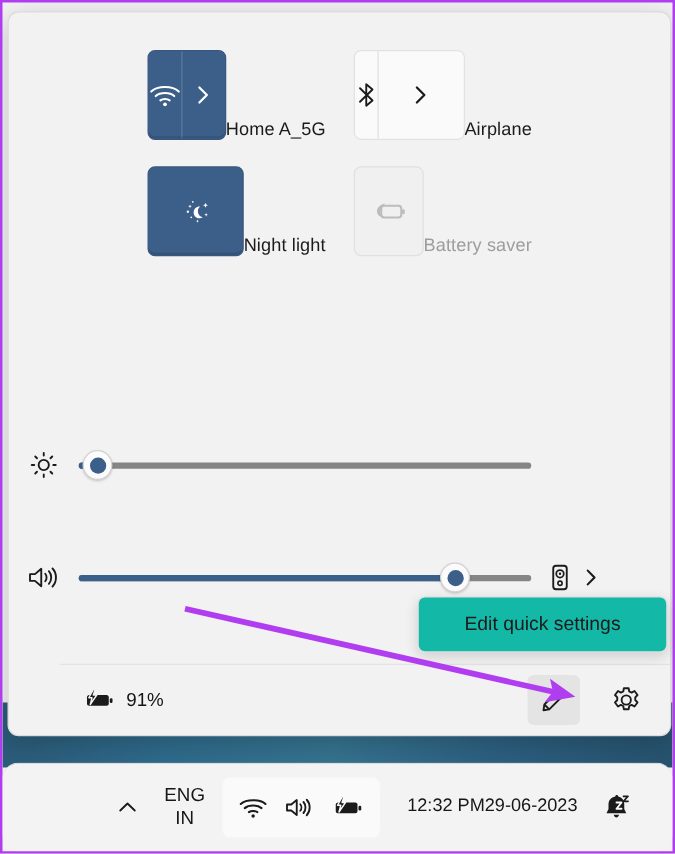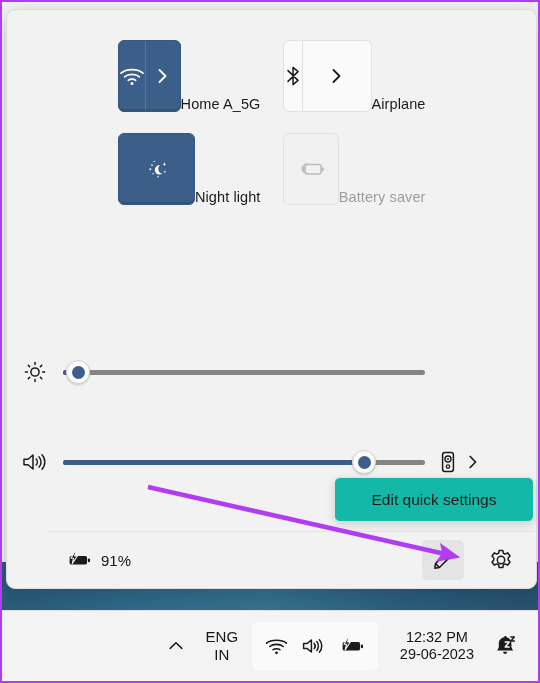--- a/index.html
+++ b/index.html
@@ -262,22 +262,23 @@
   
   #taskbar {
     position: absolute;
     left: 0; right: 0; bottom: 0;
     height: 71px;
     background: #f3f3f3;
     border-top: 1px solid #dfdfdf;
     display: flex;
     align-items: center;
     justify-content: flex-end;
-    padding-right: 12px;
+    padding-right: 24px;
     box-sizing: border-box;
+    border-radius: 13px;
   }
   .tb-item {
     display: flex;
     align-items: center;
     justify-content: center;
     height: 48px;
     border-radius: 5px;
   }
   #tb-chevron { width: 40px; }
   #tb-language {
@@ -289,21 +290,21 @@
     gap: 0;
   }
   #tb-tray {
     gap: 13px;
     padding: 0 13px;
     background: #fafafa;
     border-radius: 6px;
     margin-left: 4px;
   }
   #tb-clock {
-    flex-direction: column;
+    flex-direction: row;
     font-size: 14.5px;
     color: #161616;
     line-height: 1.2;
     padding: 0 12px 0 22px;
     text-align: right;
   }
   #tb-notifications { width: 38px; margin-right: 2px; }
 </style>
 </head>
 <body>

